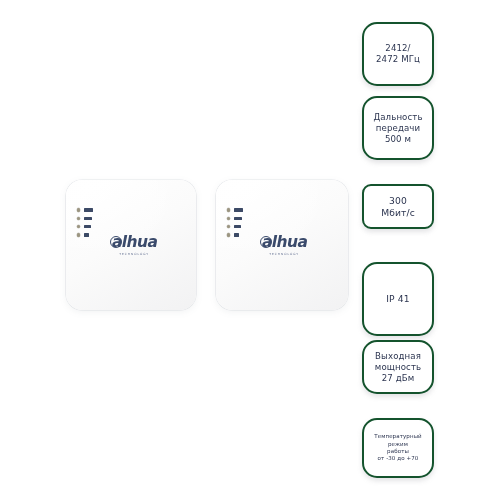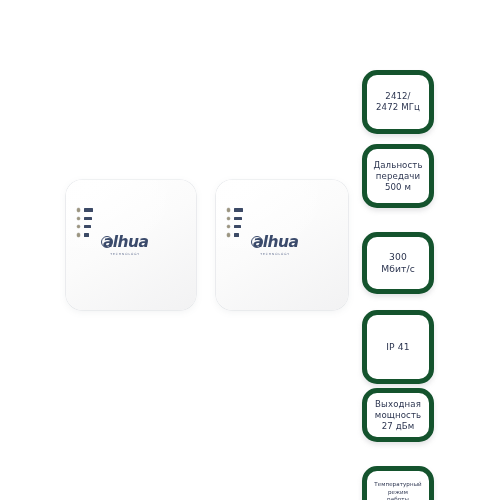--- a/index.html
+++ b/index.html
@@ -70,21 +70,21 @@
     border-radius: 0.5px;
   }
   .led-label.w1 { width: 9px; }
   .led-label.w2 { width: 8px; }
   .led-label.w3 { width: 7px; }
   .led-label.w4 { width: 5px; }
 
   
   .brand {
     position: absolute;
-    left: 36px;
+    left: 45px;
     top: 55px;
     display: flex;
     flex-direction: column;
     align-items: center;
     user-select: none;
   }
   .brand-word {
     font-family: "DejaVu Sans", sans-serif;
     font-weight: 700;
     font-size: 15.5px;
@@ -122,44 +122,43 @@
     top: 0;
     width: 80px;
     height: 500px;
   }
   .spec-badge {
     position: absolute;
     left: 0;
     width: 72px;
     box-sizing: border-box;
     background: #ffffff;
-    border: 5px solid #14532d;
+    border: 2px solid #14532d;
     border-radius: 15px;
     display: flex;
     align-items: center;
     justify-content: center;
     text-align: center;
     color: #2c3550;
     box-shadow: 0 3px 5px rgba(130,130,140,0.22);
     padding: 4px 3px;
-    margin-top: 48px;
   }
   .spec-badge .txt {
     font-family: "DejaVu Sans", sans-serif;
     line-height: 1.28;
     white-space: pre-line;
     letter-spacing: 0.1px;
   }
   .size-lg .txt { font-size: 9.2px; }
   .size-md .txt { font-size: 8.6px; }
   .size-sm .txt { font-size: 5.5px; line-height: 1.35; }
 
   #badge-0 { top: 22px;  height: 64px; }
   #badge-1 { top: 96px; height: 64px; }
-  #badge-2 { top: 184px; height: 62px; }
+  #badge-2 { top: 184px; height: 45px; border-radius: 9px; }
   #badge-3 { top: 262px; height: 74px; }
   #badge-4 { top: 340px; height: 54px; }
   #badge-5 { top: 418px; height: 60px; }
 </style>
 </head>
 <body>
 
 <div id="stage">
 
   <div id="device-1" class="device">

